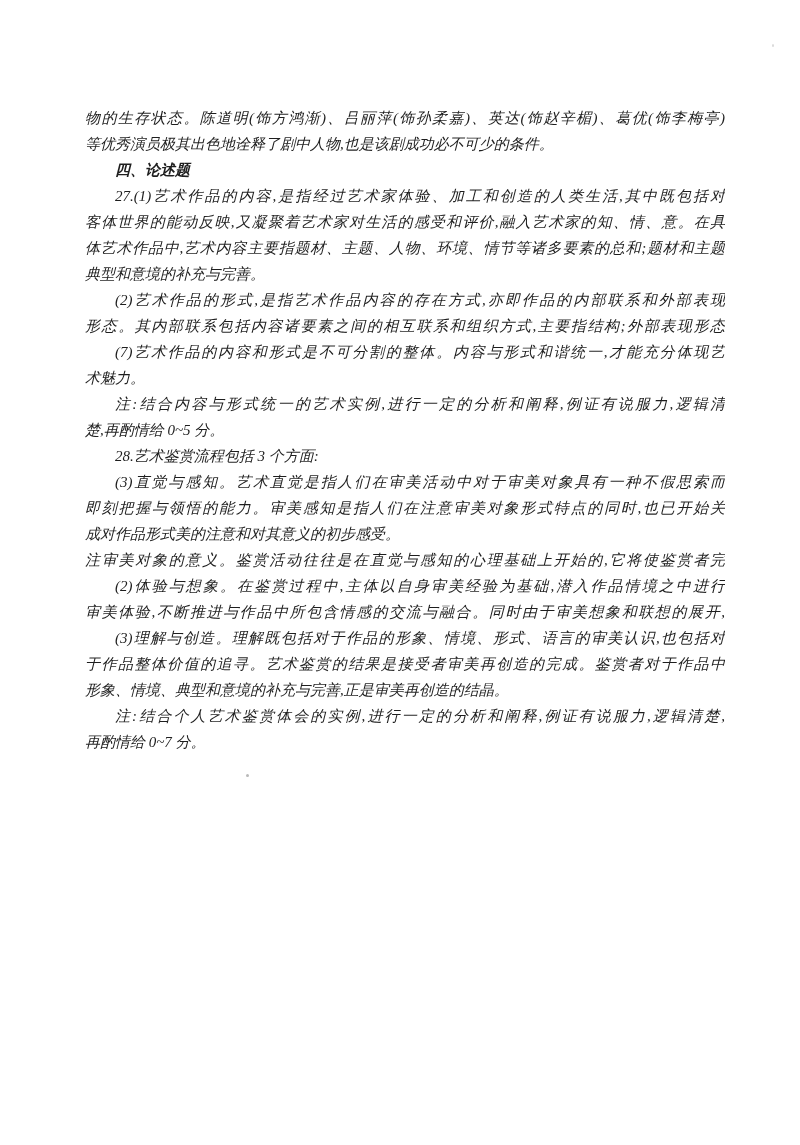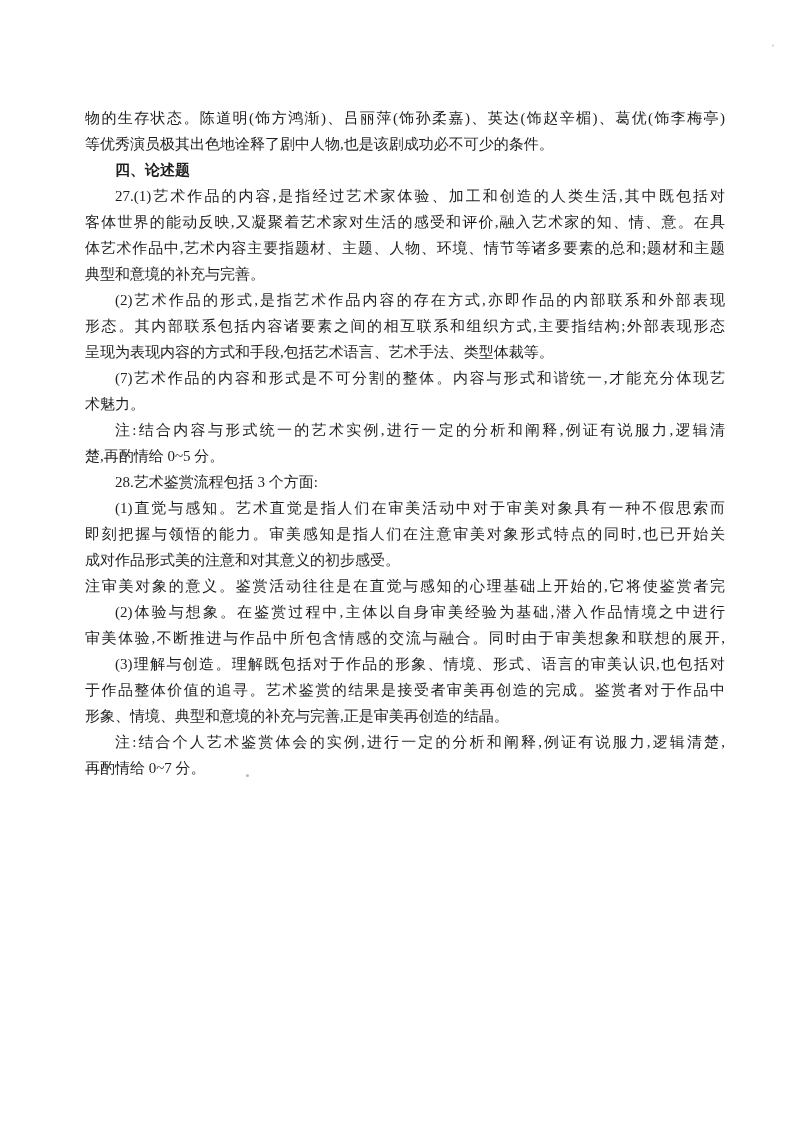--- a/index.html
+++ b/index.html
@@ -24,20 +24,21 @@
     font-size: 15px;
     line-height: 26px;
     color: #1e1e1e;
     text-align: justify;
     text-justify: inter-character;
     letter-spacing: 0;
   }
   .line {
     height: 26px;
     overflow: hidden;
+    font-style: italic;
   }
   .line.fill {
     text-align-last: justify;
   }
   .line.indent {
     text-indent: 2em;
   }
   .line.heading {
     font-weight: 700;
   }
@@ -67,27 +68,26 @@
   <div class="text-block">
     <div class="line fill">物的生存状态。陈道明(饰方鸿渐)、吕丽萍(饰孙柔嘉)、英达(饰赵辛楣)、葛优(饰李梅亭)</div>
     <div class="line">等优秀演员极其出色地诠释了剧中人物,也是该剧成功必不可少的条件。</div>
     <div class="line indent heading">四、论述题</div>
     <div class="line indent fill">27.(1)艺术作品的内容,是指经过艺术家体验、加工和创造的人类生活,其中既包括对</div>
     <div class="line fill">客体世界的能动反映,又凝聚着艺术家对生活的感受和评价,融入艺术家的知、情、意。在具</div>
     <div class="line fill">体艺术作品中,艺术内容主要指题材、主题、人物、环境、情节等诸多要素的总和;题材和主题</div>
     <div class="line">典型和意境的补充与完善。</div>
     <div class="line indent fill">(2)艺术作品的形式,是指艺术作品内容的存在方式,亦即作品的内部联系和外部表现</div>
     <div class="line fill">形态。其内部联系包括内容诸要素之间的相互联系和组织方式,主要指结构;外部表现形态</div>
-    <div class="line">呈现为表现内容的方式和手段,包括艺术语言、艺术手法、类型体裁等。</div>
     <div class="line indent fill">(7)艺术作品的内容和形式是不可分割的整体。内容与形式和谐统一,才能充分体现艺</div>
     <div class="line">术魅力。</div>
     <div class="line indent fill">注:结合内容与形式统一的艺术实例,进行一定的分析和阐释,例证有说服力,逻辑清</div>
     <div class="line">楚,再酌情给 0~5 分。</div>
     <div class="line indent">28.艺术鉴赏流程包括 3 个方面:</div>
-    <div class="line indent fill">(1)直觉与感知。艺术直觉是指人们在审美活动中对于审美对象具有一种不假思索而</div>
+    <div class="line indent fill">(3)直觉与感知。艺术直觉是指人们在审美活动中对于审美对象具有一种不假思索而</div>
     <div class="line fill">即刻把握与领悟的能力。审美感知是指人们在注意审美对象形式特点的同时,也已开始关</div>
     <div class="line">成对作品形式美的注意和对其意义的初步感受。</div>
     <div class="line fill">注审美对象的意义。鉴赏活动往往是在直觉与感知的心理基础上开始的,它将使鉴赏者完</div>
     <div class="line indent fill">(2)体验与想象。在鉴赏过程中,主体以自身审美经验为基础,潜入作品情境之中进行</div>
     <div class="line fill">审美体验,不断推进与作品中所包含情感的交流与融合。同时由于审美想象和联想的展开,</div>
     <div class="line indent fill">(3)理解与创造。理解既包括对于作品的形象、情境、形式、语言的审美认识,也包括对</div>
     <div class="line fill">于作品整体价值的追寻。艺术鉴赏的结果是接受者审美再创造的完成。鉴赏者对于作品中</div>
     <div class="line">形象、情境、典型和意境的补充与完善,正是审美再创造的结晶。</div>
     <div class="line indent fill">注:结合个人艺术鉴赏体会的实例,进行一定的分析和阐释,例证有说服力,逻辑清楚,</div>
     <div class="line">再酌情给 0~7 分。</div>

